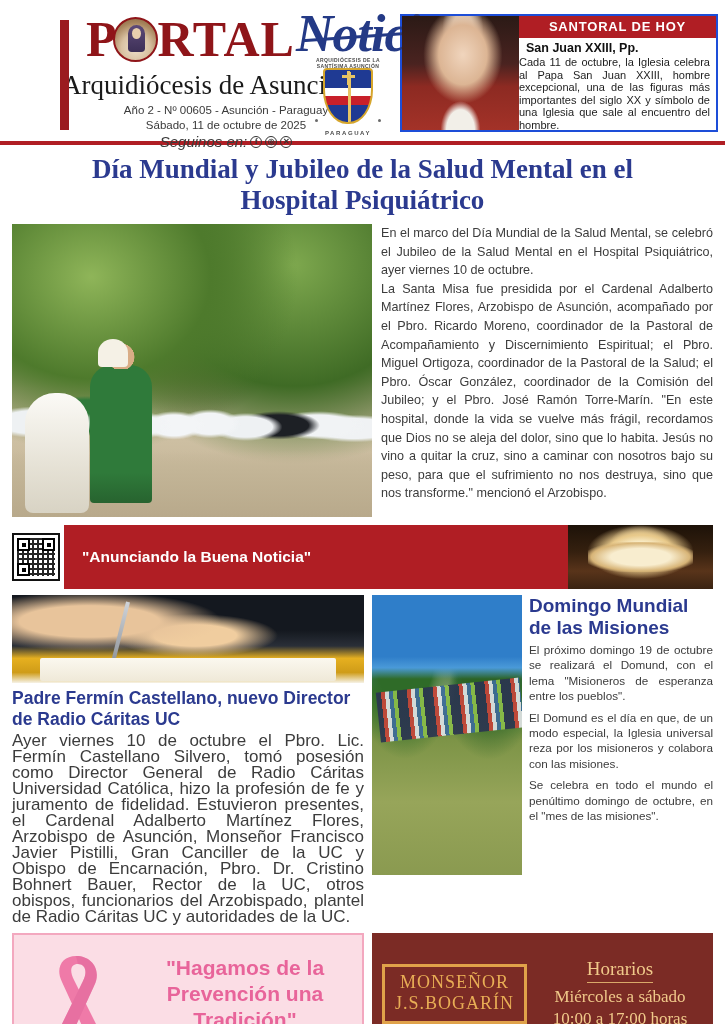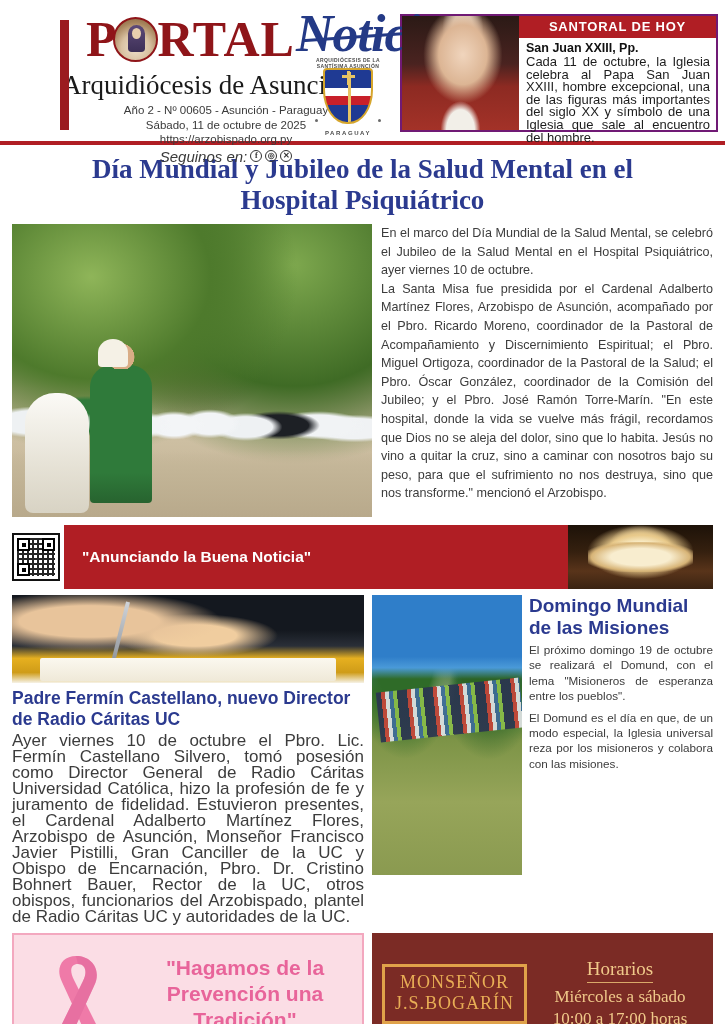--- a/index.html
+++ b/index.html
@@ -104,21 +104,21 @@
     position: absolute; left: 14px; top: 1px; width: 20px; height: 14px;
   }
   .shield-cross::before { content:""; position:absolute; left:8px; top:0; width:3px; height:14px; background:#e8c564;}
   .shield-cross::after { content:""; position:absolute; left:3px; top:4px; width:13px; height:2.5px; background:#e8c564;}
   .coat-dot { position:absolute; width:3px; height:3px; border-radius:50%; background:#6a6a6a; bottom:18px; }
   .coat-dot.l { left: 9px; } .coat-dot.r { right: 9px; }
 
   
   .santoral {
     width: 318px; margin-left: 2px; margin-top: 8px;
-    border: 2px solid #701a75; display: flex; height: 118px;
+    border: 2px solid #1d4ed8; display: flex; height: 118px;
     background: #fff;
     justify-content: center;
   }
   .santoral-photo {
     width: 117px; flex: none;
     background:
       radial-gradient(ellipse at 52% 34%, #f0d5bd 0%, #dcb594 28%, transparent 46%),
       radial-gradient(ellipse at 52% 12%, #f4f1ec 0%, #dcd6cc 12%, transparent 24%),
       linear-gradient(#2b1a16 0%, #4a2320 42%, #8d2a22 62%, #a33228 100%);
       position: relative;
@@ -131,22 +131,22 @@
   .santoral-head {
     background: #b01e24; color: #fff; font-weight: 700;
     font-size: 13px; letter-spacing: .8px; text-align: center;
     padding: 3px 0 4px; font-family: "Liberation Sans", sans-serif;
   }
   .santoral-title {
     font-size: 12.5px; font-weight: 700; color: #111;
     padding: 3px 6px 1px 7px;
   }
   .santoral-body {
-    font-size: 13px; line-height: 12.6px; color: #1d1d1d;
-    padding: 0 6px 3px 7px; text-align: justify;
+    font-size: 11px; line-height: 12.6px; color: #1d1d1d;
+    padding: 0 6px 3px 0; text-align: justify;
   }
   .hdr-rule { height: 4px; background: #b01e24; margin-top: 1px; }
 
   
   .headline {
     text-align: center; color: #2b3a8f;
     font-size: 27px; font-weight: 700; line-height: 31px;
     padding: 9px 40px 8px;
     font-family: Liberation Serif, serif;
   }
@@ -333,21 +333,20 @@
       <div class="red-bar"></div>
       <div class="logo-row">
         <div class="portal-word">P<span class="ghost-o">O</span>RTAL</div>
         <div class="madonna-medal"></div>
         <div class="noticias-word">Noticias</div>
       </div>
       <div class="arq-title">Arquidiócesis de Asunción</div>
       <div class="mast-meta">
         <div>Año 2 - Nº 00605 - Asunción - Paraguay</div>
         <div>Sábado, 11 de octubre de 2025</div>
-        <div>https://arzobispado.org.py</div>
       </div>
       <div class="social-line">
         <span class="slabel">Seguinos en:</span>
         <span class="sicon">f</span>
         <span class="sicon">◎</span>
         <span class="sicon">✕</span>
       </div>
       <div class="coat">
         <div class="coat-ring"></div>
         <div class="coat-text-top">ARQUIDIÓCESIS DE LA SANTÍSIMA ASUNCIÓN</div>
@@ -414,20 +413,21 @@
     </div>
 
     <div class="mid-right">
       <div class="mission-photo">
         <div class="mission-crowd"></div>
       </div>
       <div class="mission-text">
         <div class="mr-head">Domingo Mundial de las Misiones</div>
         <div class="mr-body">El próximo domingo 19 de octubre se realizará el Domund, con el lema "Misioneros de esperanza entre los pueblos".</div>
         <div class="mr-body" style="margin-top:6px;">El Domund es el día en que, de un modo especial, la Iglesia universal reza por los misioneros y colabora con las misiones.</div>
+        <div class="mr-body" style="margin-top:6px;">Se celebra en todo el mundo el penúltimo domingo de octubre, en el "mes de las misiones".</div>
       </div>
     </div>
   </div>
 
   <div class="ads">
     <div class="ad-pink">
       <div class="ribbon">
         <svg viewBox="0 0 108 100" width="108" height="100" aria-hidden="true">
           <path d="M54 12 C40 12 33 24 40 38 L62 86 L74 80 L52 36 C47 26 49 20 56 20 C63 20 66 27 61 37 L39 82 L51 88 L72 42 C80 26 70 12 54 12 Z" fill="#ef7aa8"></path>
           <path d="M56 20 C63 20 66 27 61 37 L39 82 L51 88 L72 42 C80 26 70 12 54 12 Z" fill="#e0689b" opacity=".55"></path>

